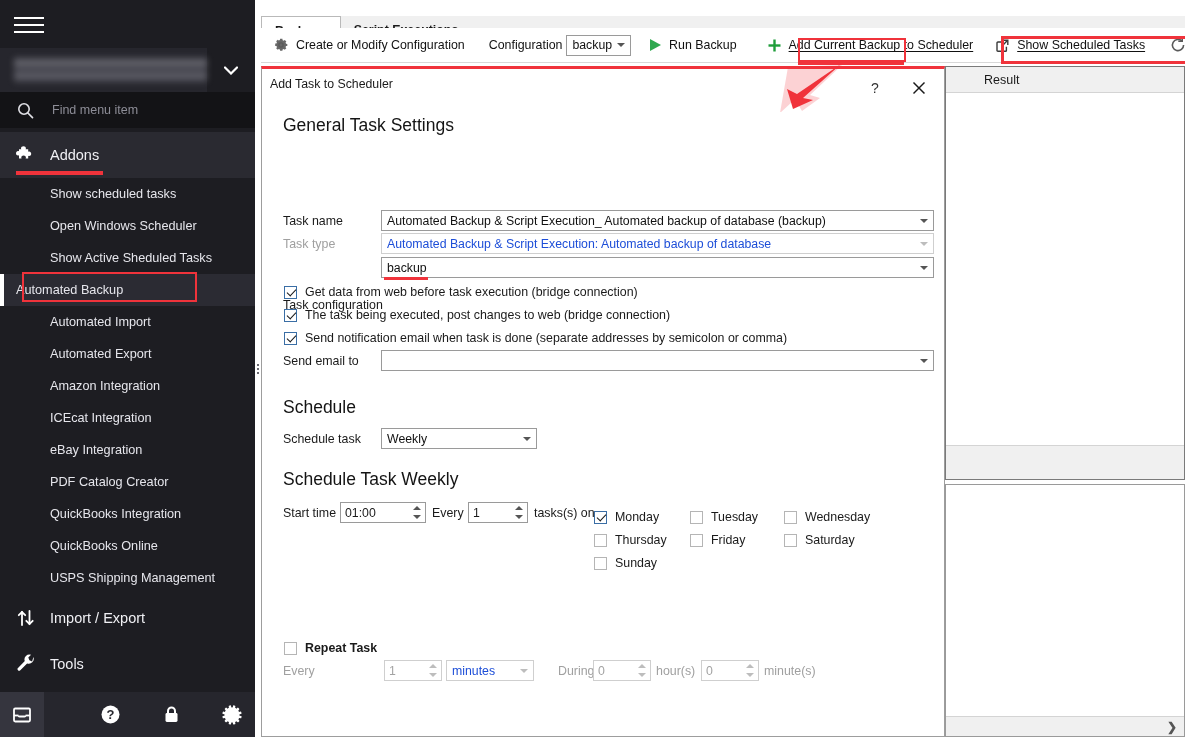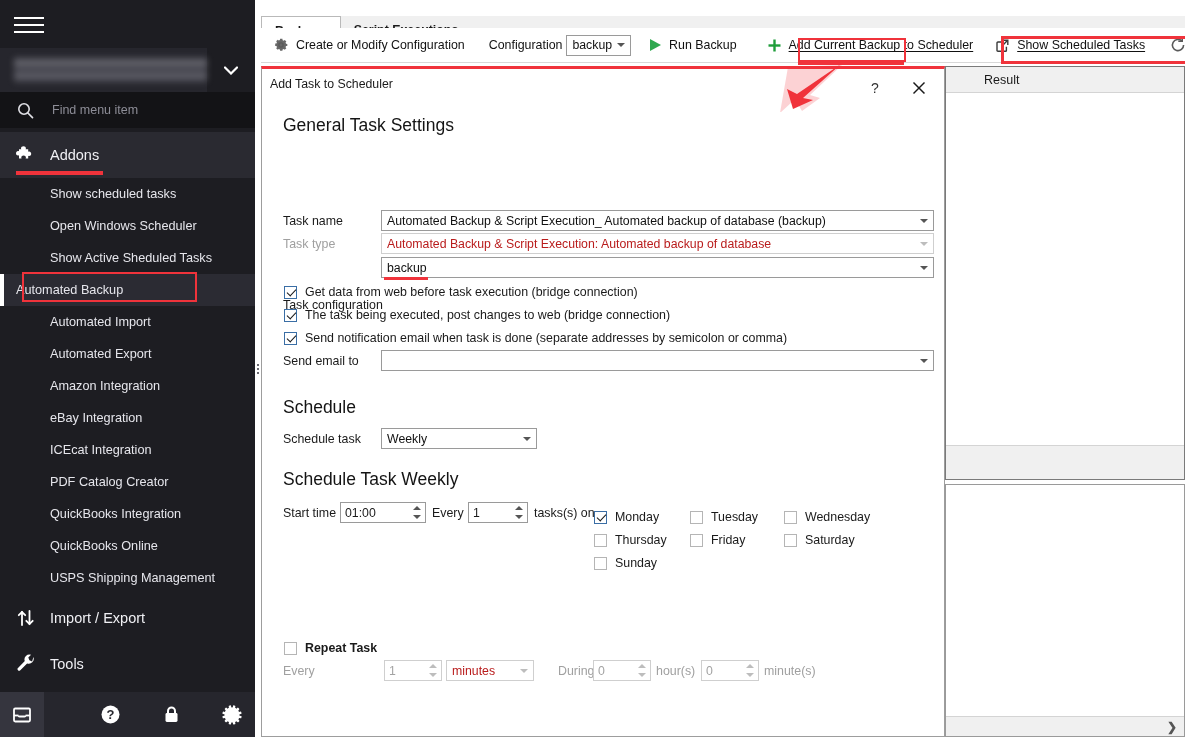--- a/index.html
+++ b/index.html
@@ -126,21 +126,21 @@
   .combo {
     position: relative; border: 1px solid #9a9a9a; background: #ffffff; height: 21px;
     display: flex; align-items: center; font-size: 12.3px; color: #111; padding: 0 18px 0 5px;
     cursor: pointer;
   }
   .combo .arrow {
     position: absolute; right: 5px; top: 50%; transform: translateY(-50%);
     width: 0; height: 0; border-left: 4px solid transparent; border-right: 4px solid transparent;
     border-top: 4px solid #555;
   }
-  .combo.disabled { color: #b91c1c; border-color: #cfcfcf; background: #fff; }
+  .combo.disabled { color: #1d4ed8; border-color: #cfcfcf; background: #fff; }
   .combo.disabled .arrow { border-top-color: #bdbdbd; }
 
   .redbox-cfg { position: absolute; left: 537px; top: 38px; width: 108px; height: 24px;
                 border: 2px solid #f0333b; pointer-events: none; }
   .red-underline { position: absolute; background: #f0333b; height: 3px; }
   .redbox-add { position: absolute; left: 740px; top: 36px; width: 209px; height: 28px;
                 border: 3px solid #f0333b; pointer-events: none; }
 
   
   #rightpanel {
@@ -275,24 +275,24 @@
       <div class="nav-item">
           <span>Automated Import</span>
         </div>
       <div class="nav-item">
           <span>Automated Export</span>
         </div>
       <div class="nav-item">
           <span>Amazon Integration</span>
         </div>
       <div class="nav-item">
+          <span>ICEcat Integration</span>
+        </div>
+      <div class="nav-item">
           <span>eBay Integration</span>
-        </div>
-      <div class="nav-item">
-          <span>ICEcat Integration</span>
         </div>
       <div class="nav-item">
           <span>PDF Catalog Creator</span>
         </div>
       <div class="nav-item">
           <span>QuickBooks Integration</span>
         </div>
       <div class="nav-item">
           <span>QuickBooks Online</span>
         </div>

